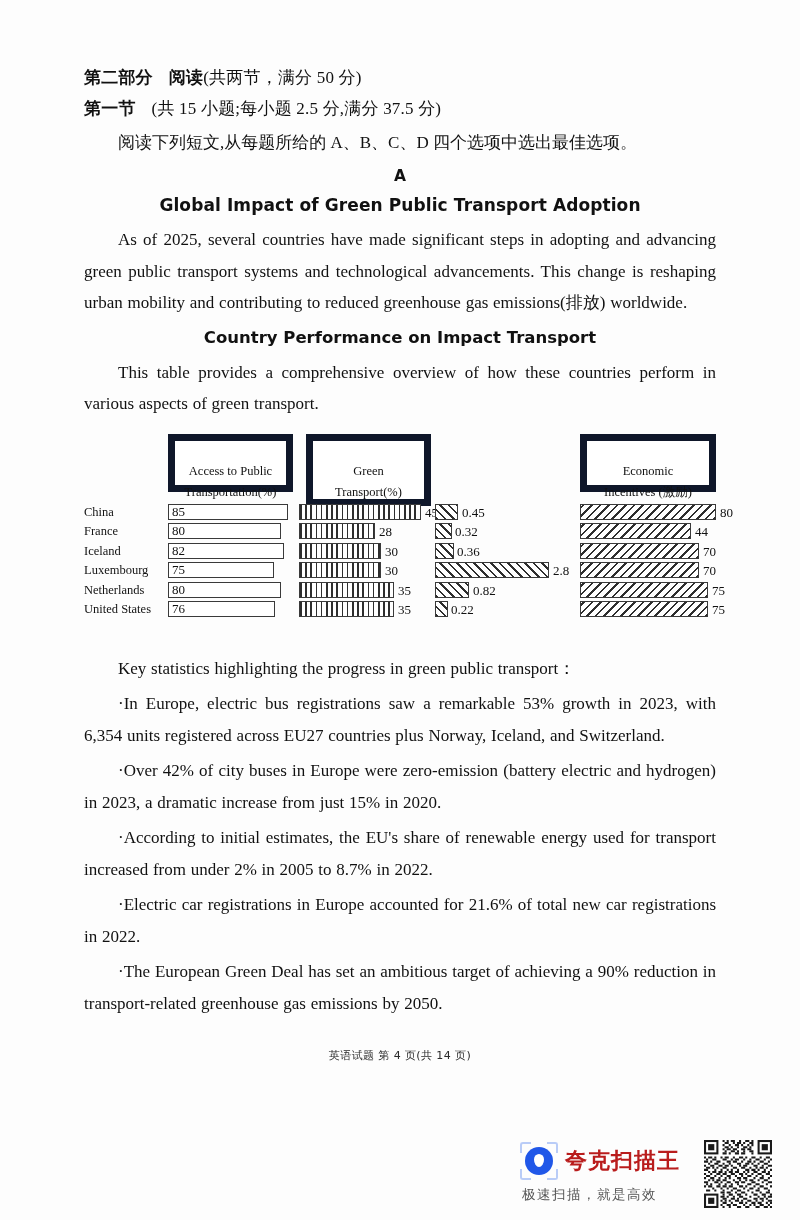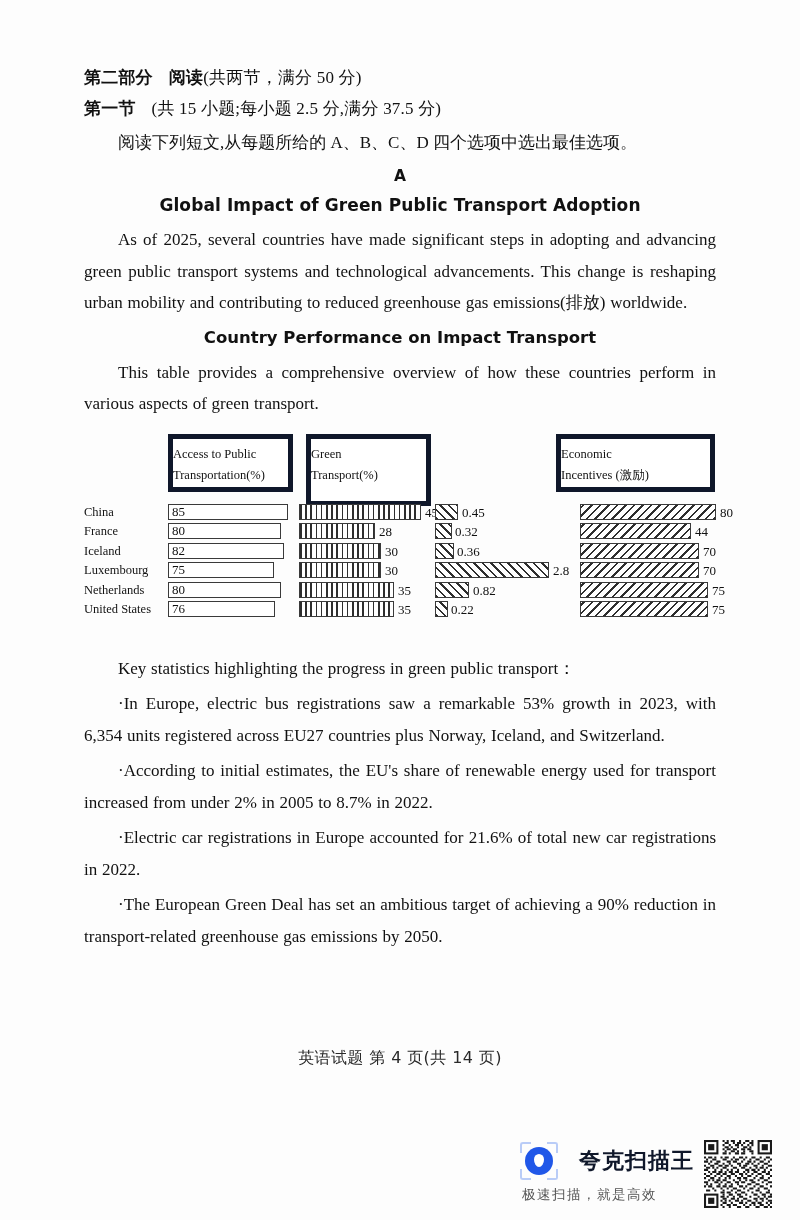--- a/index.html
+++ b/index.html
@@ -99,25 +99,25 @@
   }
   .hdr-row {
     position: absolute;
     left: 0; top: 0;
     width: 632px;
     height: 58px;
   }
   .hdr-box {
     position: absolute;
     top: 0;
-    border: 5px solid #0f172a;
+    border: 7px solid #0f172a;
     background: #ffffff;
     box-sizing: border-box;
-    text-align: left;
-    padding-top: 5px;
+    text-align: center;
+    padding-top: 20px;
   }
   .hdr-box .l1, .hdr-box .l2 {
     display: block;
     font-size: 12.5px;
     line-height: 21px;
     white-space: nowrap;
     font-family: "Liberation Serif", serif;
   }
 
   .rows {
@@ -178,21 +178,21 @@
     top: 0px;
   }
 
   
   .footer {
     position: absolute;
     left: 0;
     top: 1048px;
     width: 800px;
     text-align: center;
-    font-size: 16px;
+    font-size: 11px;
     font-family: "DejaVu Sans", "Liberation Sans", sans-serif;
     color: #2a2a2a;
     letter-spacing: 0.4px;
   }
 
   
   .wm {
     position: absolute;
     left: 520px;
     top: 1140px;
@@ -227,25 +227,25 @@
   .wm-corner {
     position: absolute;
     width: 9px; height: 9px;
     border: 2px solid #b9ccf7;
   }
   .wm-c1 { left:0; top:0; border-right:none; border-bottom:none; border-radius: 3px 0 0 0;}
   .wm-c2 { right:0; top:0; border-left:none; border-bottom:none; border-radius: 0 3px 0 0;}
   .wm-c3 { left:0; bottom:0; border-right:none; border-top:none; border-radius: 0 0 0 3px;}
   .wm-c4 { right:0; bottom:0; border-left:none; border-top:none; border-radius: 0 0 3px 0;}
   .wm-name {
-    margin-left: 21px;
+    margin-left: 7px;
     font-family: "DejaVu Sans", "Liberation Sans", sans-serif;
     font-weight: bold;
     font-size: 22px;
-    color: #0f172a;
+    color: #b91c1c;
     letter-spacing: 1px;
   }
   .wm-tag {
     position: absolute;
     left: 2px;
     top: 46px;
     font-family: "DejaVu Sans", "Liberation Sans", sans-serif;
     font-size: 13.5px;
     color: #555555;
     letter-spacing: 1.5px;
@@ -286,21 +286,21 @@
     <div class="chart">
       <div class="hdr-row">
         <div class="hdr-box" style="left:84px;width:125px;height:58px;">
           <span class="l1">Access to Public</span>
           <span class="l2">Transportation(%)</span>
         </div>
         <div class="hdr-box" style="left:222px;width:125px;height:72px;">
           <span class="l1">Green</span>
           <span class="l2">Transport(%)</span>
         </div>
-        <div class="hdr-box" style="left:472px;width:159px;height:58px;">
+        <div class="hdr-box" style="left:496px;width:136px;height:58px;">
           <span class="l1">Economic</span>
           <span class="l2">Incentives (激励)</span>
         </div>
       </div>
 
       <div class="rows">
 
         <div class="row">
           <div class="clabel">China</div>
           <div class="bar plain" style="left:84px;width:120px;"></div>
@@ -372,20 +372,21 @@
           <div class="bval" style="left:367px;">0.22</div>
           <div class="bar bslash" style="left:496px;width:128px;"></div>
           <div class="bval" style="left:628px;">75</div>
         </div>
 
       </div>
     </div>
 
     <p class="body-par">Key statistics highlighting the progress in green public transport：</p>
     <p class="body-par bullet">·In Europe, electric bus registrations saw a remarkable 53% growth in 2023, with 6,354 units registered across EU27 countries plus Norway, Iceland, and Switzerland.</p>
+    <p class="body-par bullet">·Over 42% of city buses in Europe were zero-emission (battery electric and hydrogen) in 2023, a dramatic increase from just 15% in 2020.</p>
     <p class="body-par bullet">·According to initial estimates, the EU's share of renewable energy used for transport increased from under 2% in 2005 to 8.7% in 2022.</p>
     <p class="body-par bullet">·Electric car registrations in Europe accounted for 21.6% of total new car registrations in 2022.</p>
     <p class="body-par bullet">·The European Green Deal has set an ambitious target of achieving a 90% reduction in transport-related greenhouse gas emissions by 2050.</p>
 
   </div>
 
   <div class="footer">英语试题 第 4 页(共 14 页)</div>
 
   <div class="wm">
     <div class="wm-brand">

